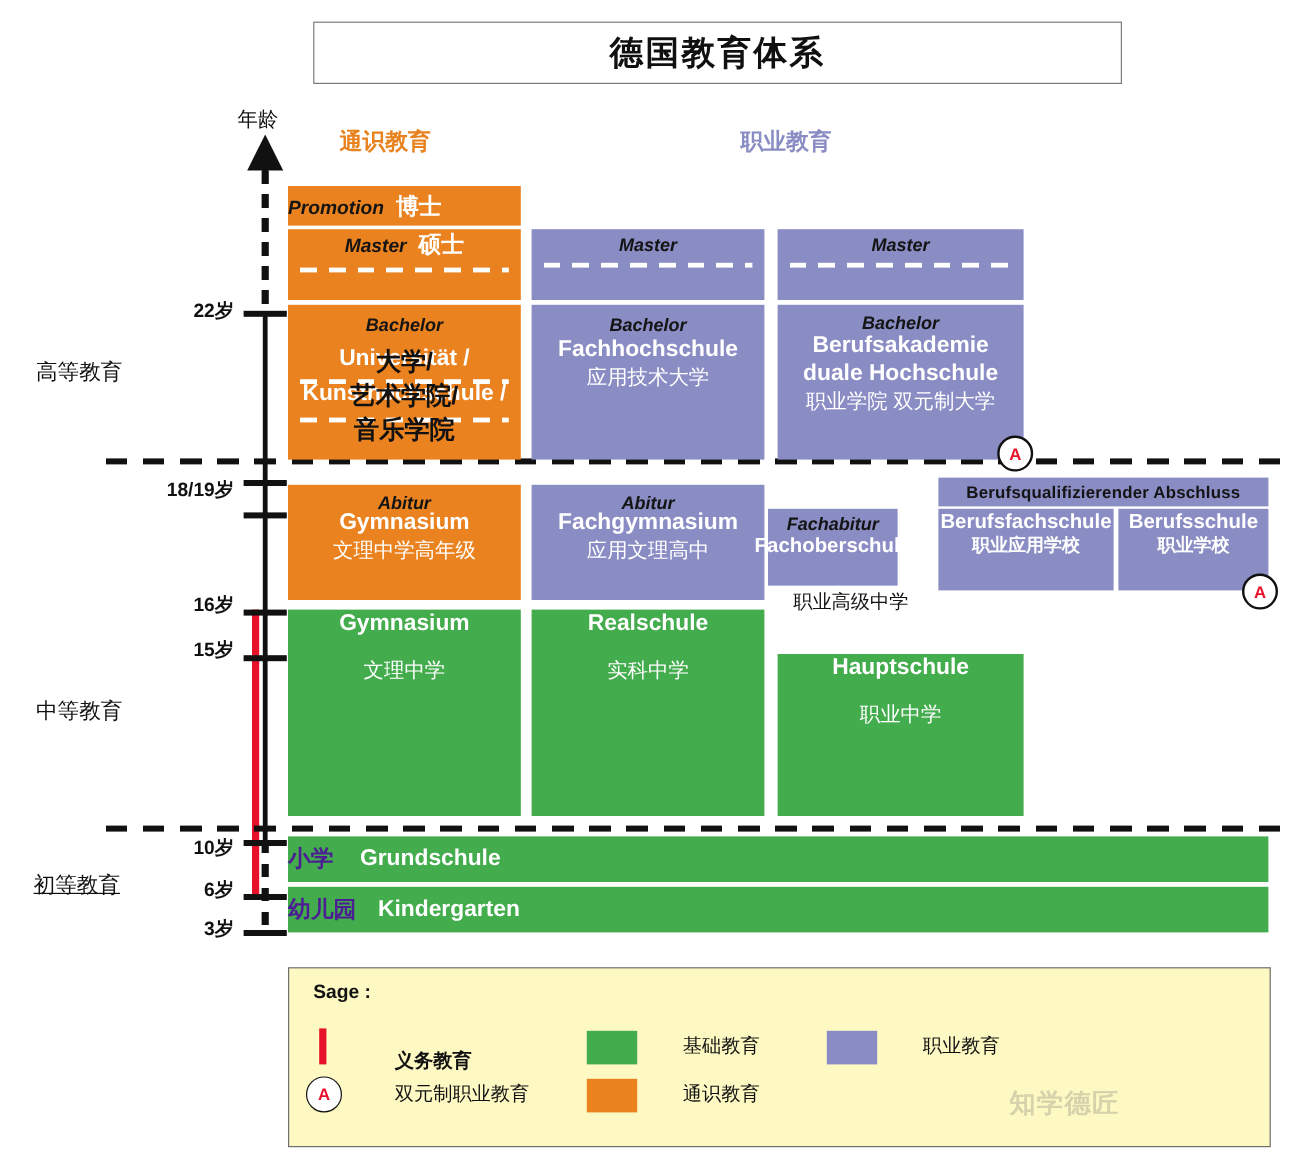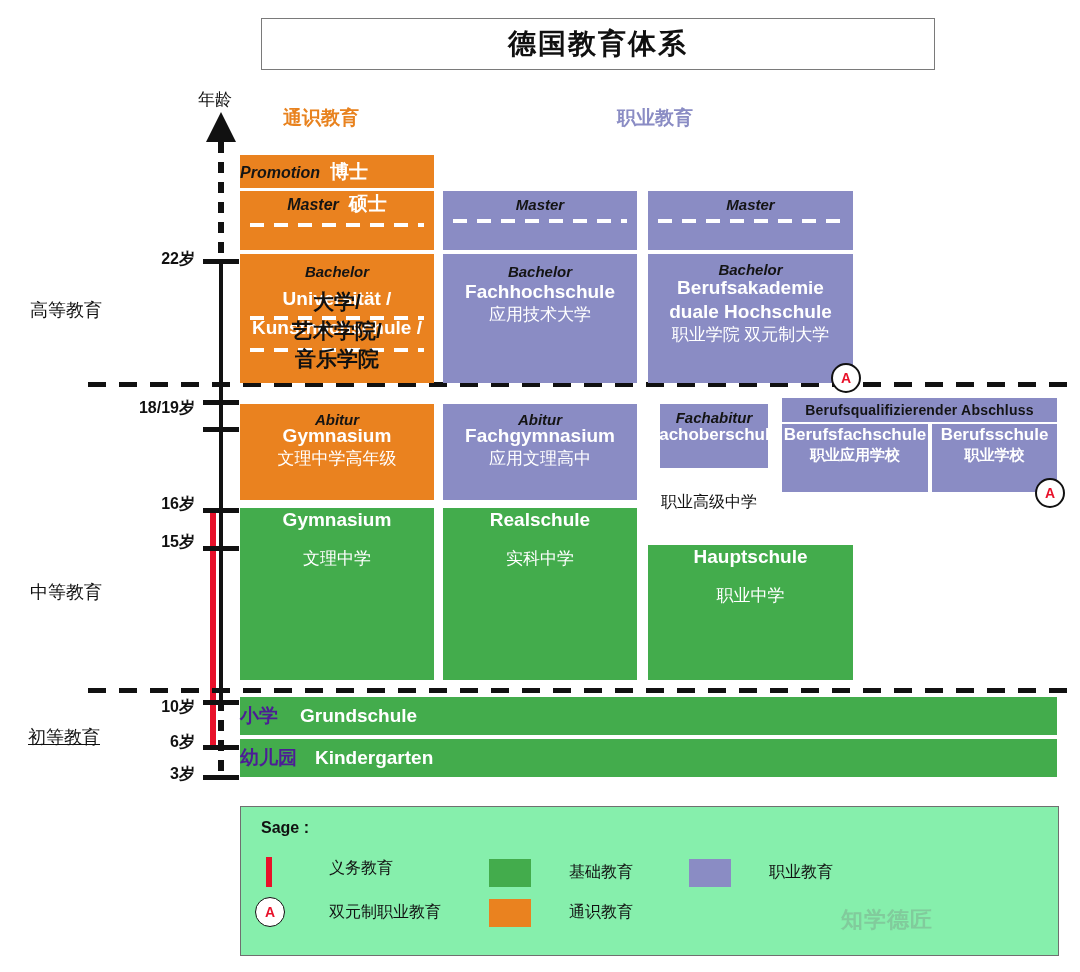--- a/index.html
+++ b/index.html
@@ -96,21 +96,21 @@
     left:240px;top:286px;width:194px;height:90px;
     display:flex;flex-direction:column;align-items:center;justify-content:center;
     color:#111;font-size:21px;font-weight:600;line-height:1.35;pointer-events:none;
   }
   #uni-de-stack{position:absolute;left:0;top:30px;width:194px;text-align:center;
     font-size:19px;font-weight:700;color:#fff;line-height:1.55;}
 
   
   #b-gym-abi{left:240px;top:404px;width:194px;height:96px;}
   #b-fachgym{left:443px;top:404px;width:194px;height:96px;}
-  #b-fos{left:640px;top:404px;width:108px;height:64px;margin-left:20px;}
+  #b-fos{left:640px;top:424px;width:108px;height:64px;}
   #fos-cn{left:634px;top:492px;width:150px;text-align:center;font-size:16px;color:#111;}
   #b-bqa{left:782px;top:398px;width:275px;height:24px;display:flex;align-items:center;justify-content:center;}
   #bqa-text{font-weight:700;font-size:14px;color:#141414;letter-spacing:.2px;}
   #b-bfs{left:782px;top:424px;width:146px;height:68px;}
   #b-bs{left:932px;top:424px;width:125px;height:68px;}
 
   
   #b-gym{left:240px;top:508px;width:194px;height:172px;}
   #b-real{left:443px;top:508px;width:194px;height:172px;}
   #b-haupt{left:648px;top:545px;width:205px;height:135px;}
@@ -122,28 +122,28 @@
   .prim-de{font-size:19px;font-weight:700;color:#fff;}
 
   
   .amark{position:absolute;width:26px;height:26px;border-radius:50%;
     border:2px solid #111;background:#fff;color:#E8112A;
     font-size:14px;font-weight:700;display:flex;align-items:center;justify-content:center;}
   #a-mark-1{left:831px;top:363px;}
   #a-mark-2{left:1035px;top:478px;}
 
   
-  #legend{left:240px;top:806px;width:817px;height:148px;border:1.5px solid #6f6f6f;background:#86efac;}
+  #legend{left:240px;top:806px;width:817px;height:148px;border:1.5px solid #6f6f6f;background:#fef9c3;}
   #legend-title{position:absolute;left:20px;top:12px;font-size:16px;font-weight:700;color:#111;}
   .lg-label{position:absolute;font-size:16px;color:#111;}
   #lg-swatch-red{position:absolute;left:25px;top:50px;width:6px;height:30px;background:#E8112A;}
   #lg-amark{position:absolute;left:14px;top:90px;width:28px;height:28px;border-radius:50%;
     border:1.5px solid #111;background:#fff;color:#E8112A;font-size:14px;font-weight:700;
     display:flex;align-items:center;justify-content:center;}
-  #lg-lbl-compulsory{left:88px;top:51px;}
+  #lg-lbl-compulsory{left:88px;top:67px;font-weight:bold;}
   #lg-lbl-dual{left:88px;top:95px;}
   #lg-swatch-green{position:absolute;left:248px;top:52px;width:42px;height:28px;background:#43AC4C;}
   #lg-swatch-orange{position:absolute;left:248px;top:92px;width:42px;height:28px;background:#EA821F;}
   #lg-lbl-basic{left:328px;top:55px;}
   #lg-lbl-general{left:328px;top:95px;}
   #lg-swatch-purple{position:absolute;left:448px;top:52px;width:42px;height:28px;background:#8A8CC4;}
   #lg-lbl-voc{left:528px;top:55px;}
   #watermark{position:absolute;left:600px;top:98px;font-size:22px;font-weight:700;
     color:rgba(120,120,120,.30);letter-spacing:1px;}
 </style>

